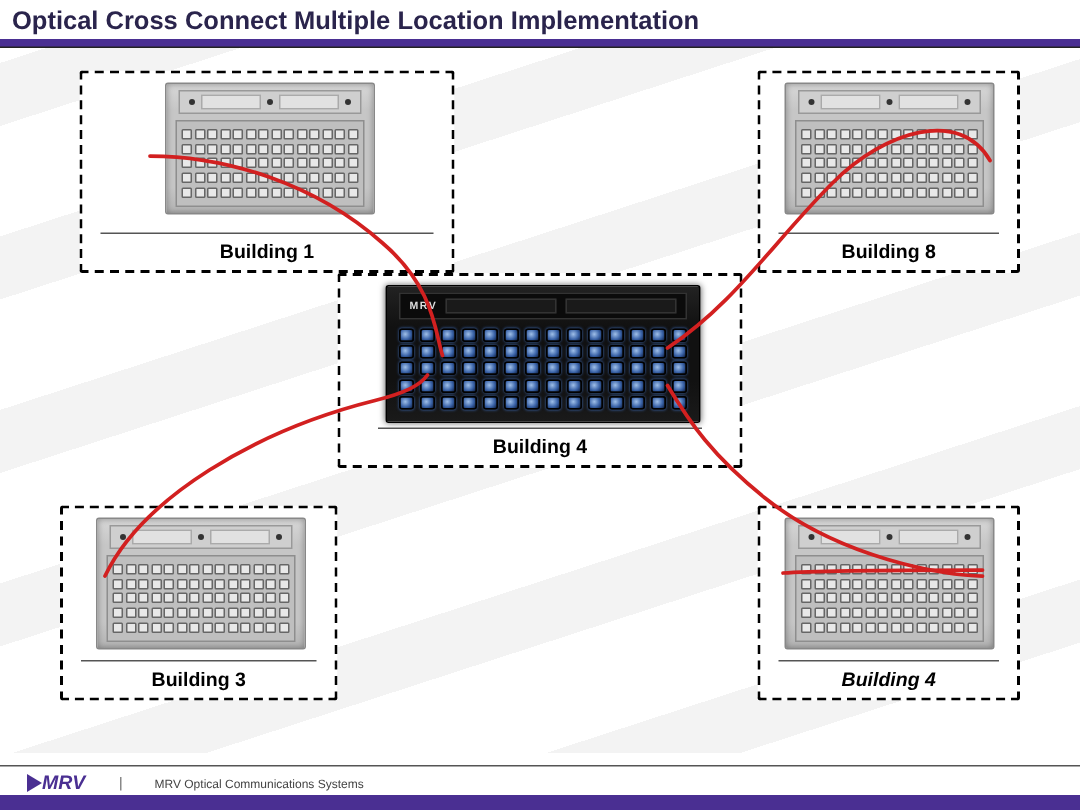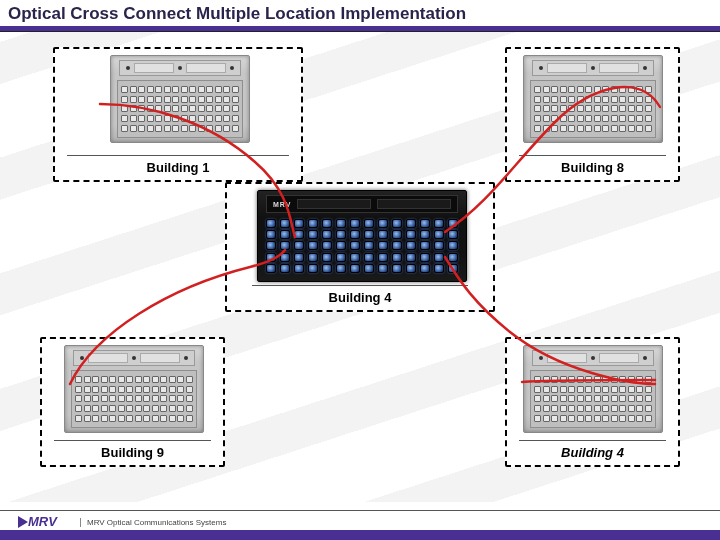--- a/index.html
+++ b/index.html
@@ -177,21 +177,21 @@
     width:0; height:0;
     border-left:10px solid #4a2f92;
     border-top:6px solid transparent;
     border-bottom:6px solid transparent;
     margin-right:-2px;
   }
   .footer-sub {
     position:absolute; left:80px; top:7px;
     font-size:8px; color:#444;
     border-left:1px solid #888;
-    padding-left:6px;
+    padding-left:22px;
   }
 </style>
 </head>
 <body>
 
 <div class="title-bar">Optical Cross Connect Multiple Location Implementation</div>
 <div class="title-underline"></div>
 
 <div class="stage">
 
@@ -567,21 +567,21 @@
             <div class="gs-port"></div>
             <div class="gs-port"></div>
             <div class="gs-port"></div>
             <div class="gs-port"></div>
             <div class="gs-port"></div>
             <div class="gs-port"></div>
           </div>
         </div>
     </div>
     <div class="bldg-label-rule" style="left:12px; right:12px;"></div>
-    <div class="bldg-label">Building 9</div>
+    <div class="bldg-label">Building 3</div>
   </div>
 
   <div class="bldg-box bldg-box-b4">
     <div class="gray-switch" style="left:16px; top:6px;">
       <div class="gs-top">
         <span class="led"></span>
           <span class="panel"></span>
           <span class="led"></span>
           <span class="panel"></span>
           <span class="led"></span>

